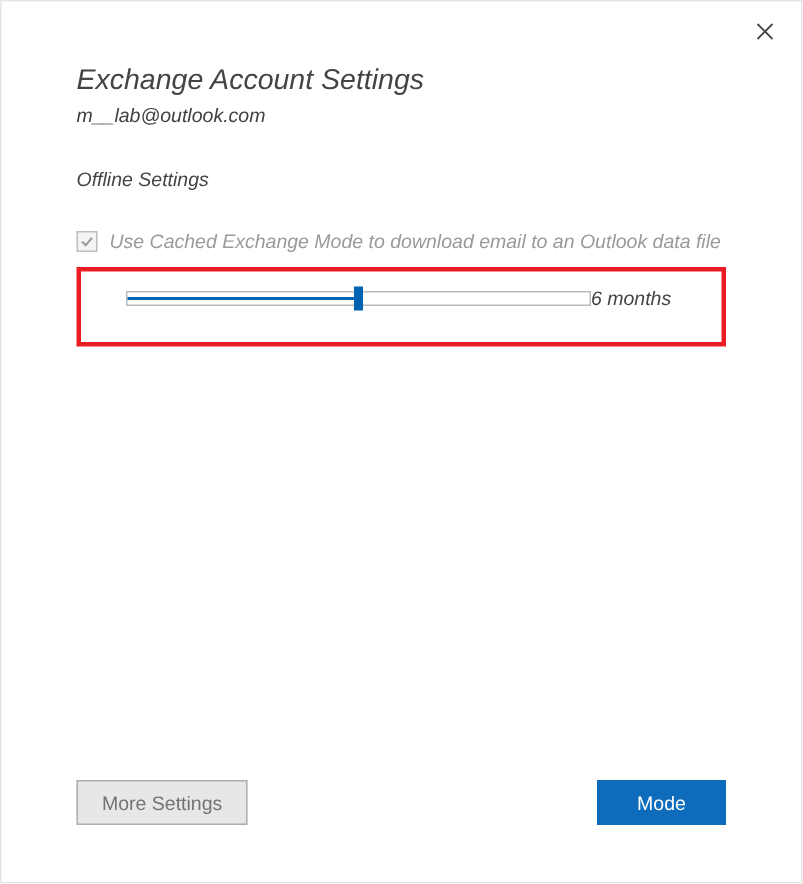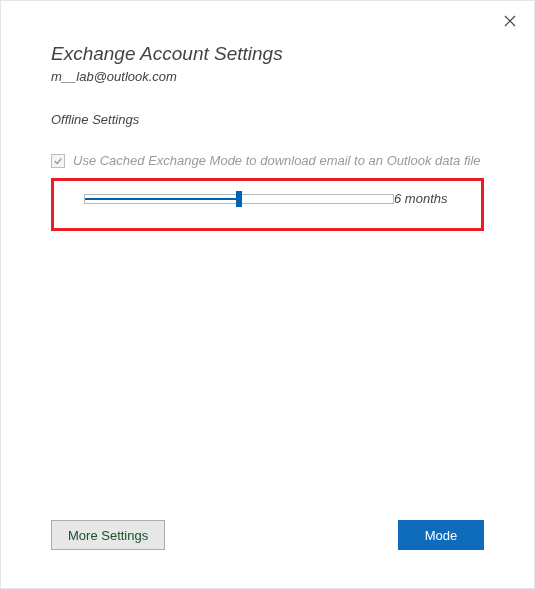--- a/index.html
+++ b/index.html
@@ -127,21 +127,21 @@
     .btn {
       font-family: inherit;
       font-size: 13px;
       height: 30px;
       padding: 0 16px;
       border: 1px solid #adadad;
       cursor: pointer;
     }
     .btn-secondary {
       background: #e7e7e7;
-      color: #14532d;
+      color: #737373;
       min-width: 98px;
     }
     .btn-primary {
       background: #0f6cbd;
       border-color: #0f6cbd;
       color: #fff;
       min-width: 86px;
     }
   </style>
 </head>

